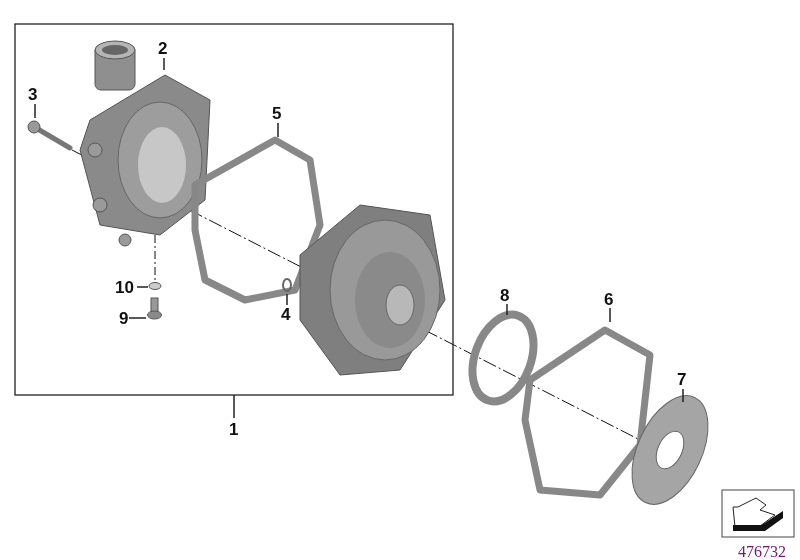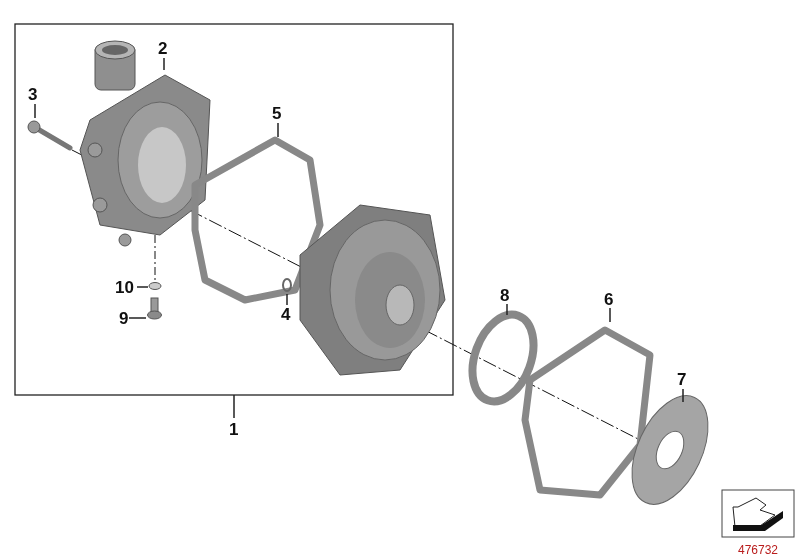--- a/index.html
+++ b/index.html
@@ -1,19 +1,19 @@
 <!DOCTYPE html>
 <html><head>
 <meta charset="utf-8">
 <style>
   html,body{margin:0;padding:0;background:#fff;}
   body{width:800px;height:560px;position:relative;overflow:hidden;font-family:"Liberation Sans",sans-serif;}
   svg{position:absolute;left:0;top:0;}
   .lbl{position:absolute;font-weight:bold;font-size:17px;color:#111;line-height:1;}
-  .refno{position:absolute;font-size:12px;color:#b91c1c;}
+  .refno{position:absolute;font-size:16px;color:#701a75;font-family:Liberation Serif, serif;}
 </style>
 </head>
 <body>
 
 <svg width="800" height="560" viewBox="0 0 800 560">
 
   <rect x="15" y="24" width="438" height="371" fill="none" stroke="#222" stroke-width="1.3"></rect>
   <line x1="234" y1="395" x2="234" y2="418" stroke="#222" stroke-width="1.5"></line>
 
   <line x1="72" y1="150" x2="640" y2="440" stroke="#111" stroke-width="1" stroke-dasharray="14,3,2,3"></line>

